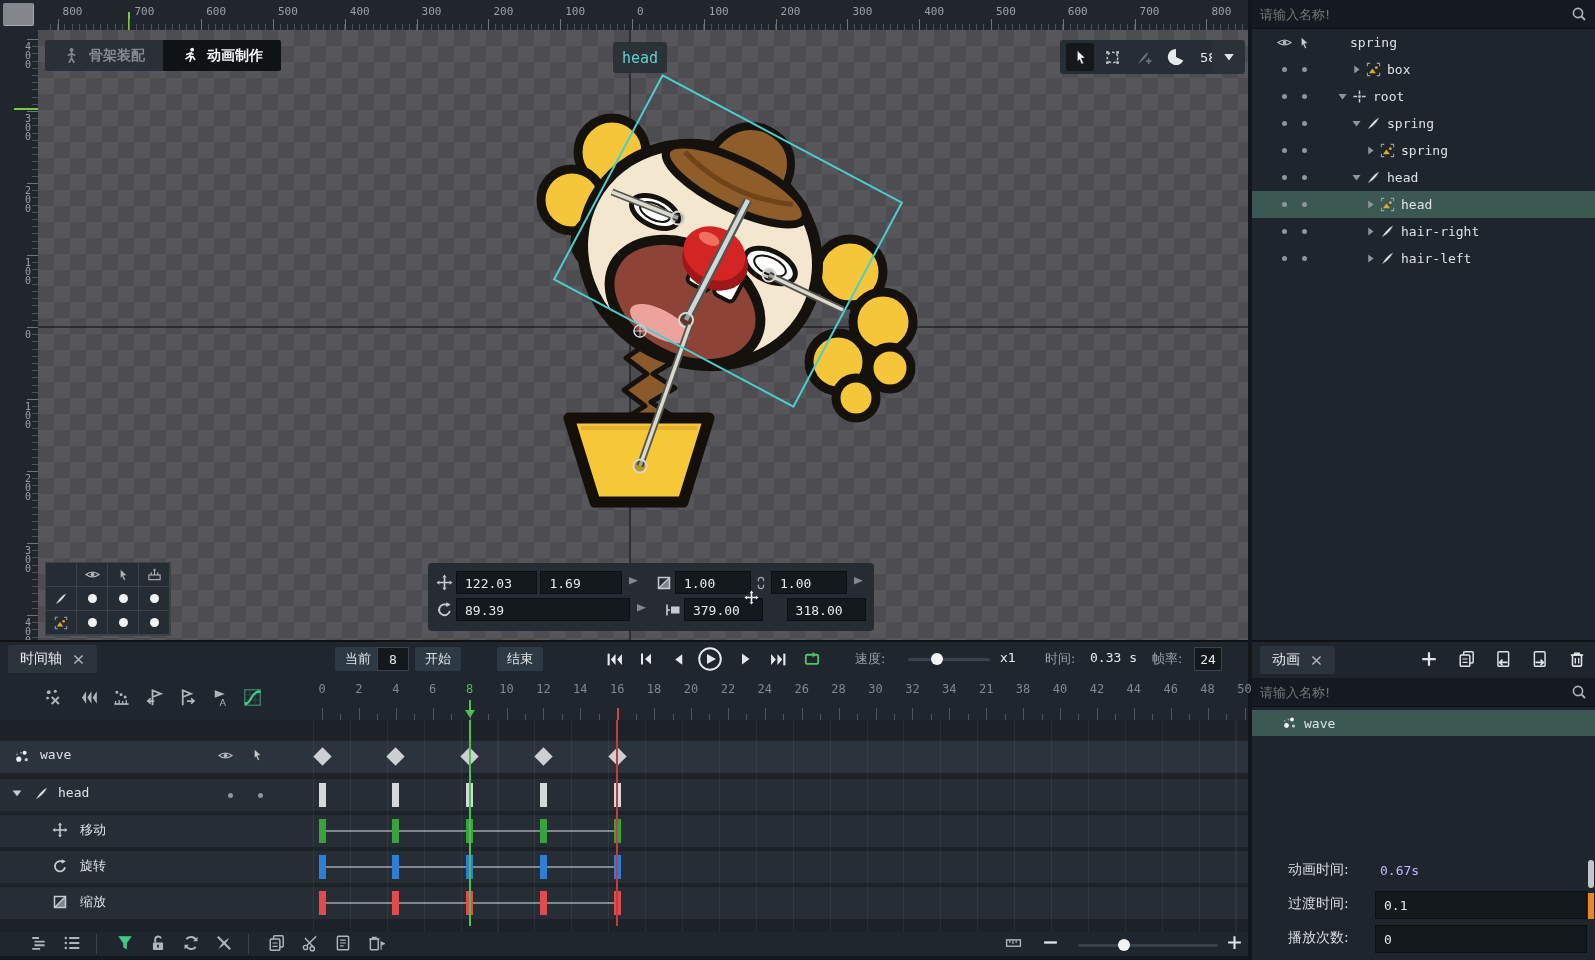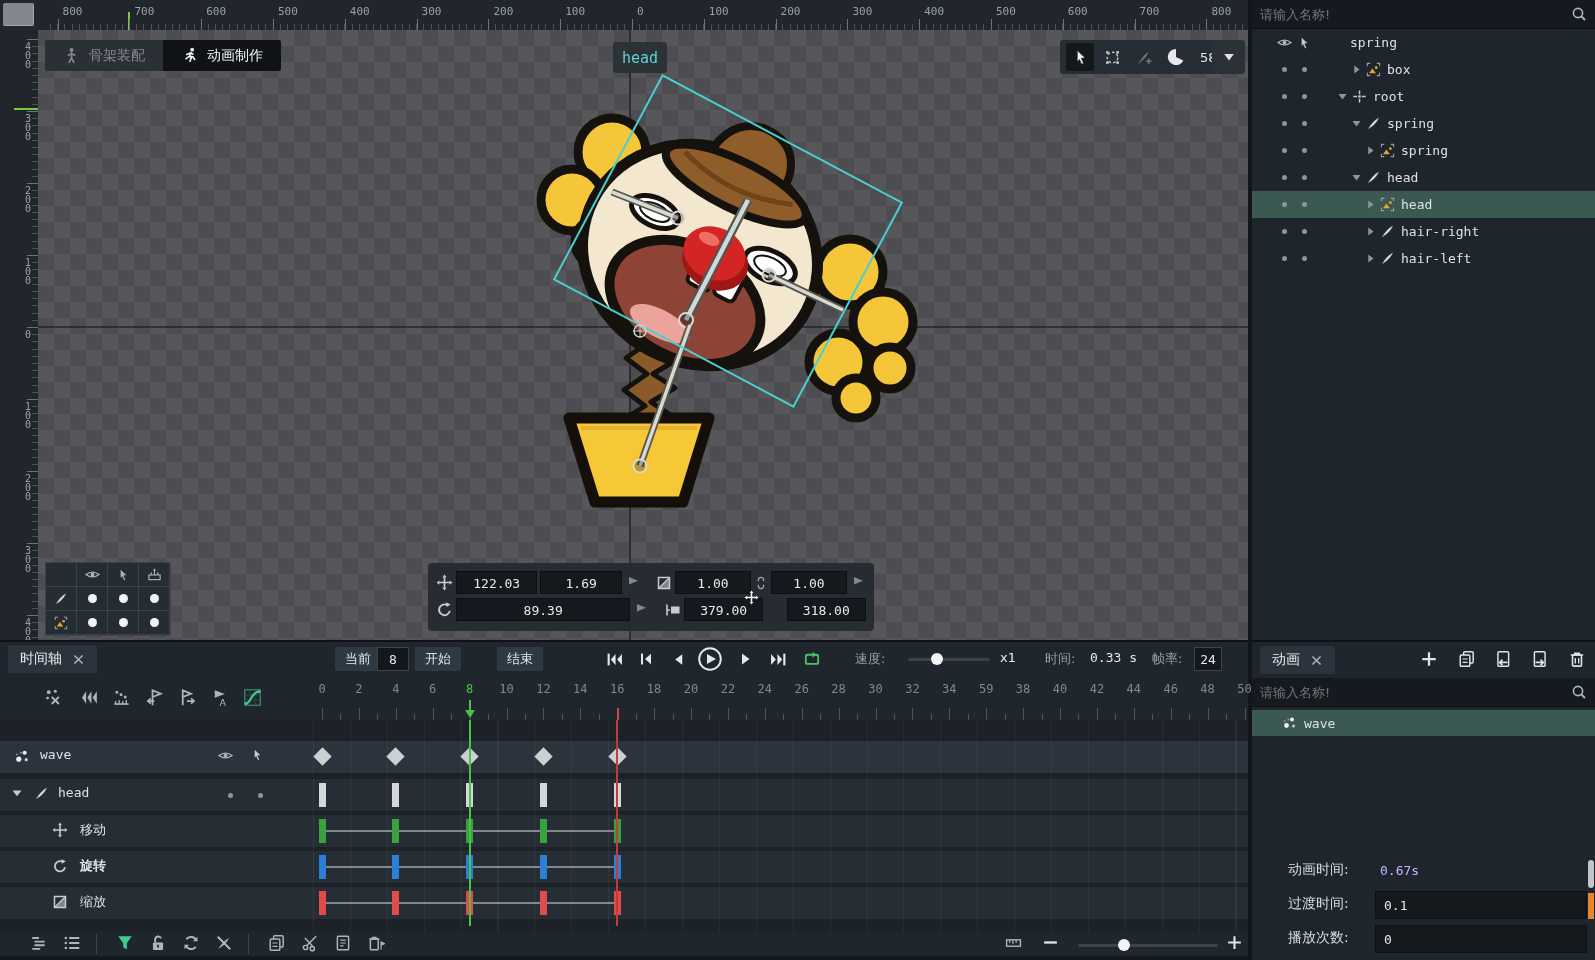--- a/index.html
+++ b/index.html
@@ -28,40 +28,40 @@
   
   #canvas{left:38px;top:30px;width:1210px;height:610px;overflow:hidden;background-color:#4d4d51;
     background-image:linear-gradient(45deg,#57575b 25%,transparent 25%,transparent 75%,#57575b 75%),
                      linear-gradient(45deg,#57575b 25%,transparent 25%,transparent 75%,#57575b 75%);
     background-size:32px 32px;background-position:0 0,16px 16px;}
   #axis-v{left:591px;top:0;width:2px;height:100%;background:rgba(25,28,32,.65);}
   #axis-h{left:0;top:296px;width:100%;height:2px;background:rgba(25,28,32,.65);}
   #art{left:0;top:0;}
 
   #mode-tabs{left:7px;top:10px;height:31px;display:flex;border-radius:2px;overflow:hidden;}
-  .mode-tab{display:flex;align-items:center;gap:9px;padding:0 18px;font-size:14px;}
+  .mode-tab{display:flex;align-items:center;gap:9px;padding:0 18px;font-size:14px;font-weight:bold;}
   .mode-tab.inactive{background:#2a3036;color:#84898e;}
   .mode-tab.active{background:#101316;color:#f2f4f6;}
 
   #head-tooltip{left:575px;top:12px;width:54px;height:31px;background:rgba(42,47,53,.93);border-radius:3px;
     display:flex;align-items:center;justify-content:center;color:#5fd3d3;font-size:15px;}
 
   #view-tools{left:1022px;top:10px;height:34px;display:flex;align-items:center;background:#272d34;border-radius:3px;padding:0 6px;gap:4px;}
   .vt-btn{width:28px;height:28px;display:flex;align-items:center;justify-content:center;border-radius:2px;}
   .vt-btn.active{background:#15181b;}
   #zoom-level{color:#e6e9ec;font-size:13px;padding:0 6px;}
   #view-dropdown{left:1174px;top:10px;width:33px;height:34px;background:#2b3137;border-radius:3px;display:flex;align-items:center;justify-content:center;}
 
   #mini-matrix{left:7px;top:532px;width:124px;height:72px;background:rgba(35,42,49,.95);border:1px solid #3a424b;
     display:grid;grid-template-columns:repeat(4,1fr);grid-template-rows:repeat(3,1fr);}
   .mm-cell{border-right:1px solid #3a424b;border-bottom:1px solid #3a424b;display:flex;align-items:center;justify-content:center;}
   .mm-dot{width:9px;height:9px;border-radius:50%;background:#f1f3f4;}
 
   #transform-panel{left:390px;top:533px;width:446px;height:68px;background:rgba(37,43,50,.96);border-radius:4px;padding:6px 8px;box-sizing:border-box;}
-  .tp-row{display:flex;align-items:center;height:27px;gap:3px;text-align:center;}
+  .tp-row{display:flex;align-items:center;height:27px;gap:3px;}
   .tp-input{background:#14191e;border:1px solid #0c1014;color:#e6e9ec;height:23px;line-height:23px;padding:0 8px;font-size:13px;box-sizing:border-box;}
   .tp-gap{width:10px;}
 
   #mouse-cursor{left:706px;top:560px;}
 
   
   #v-divider{left:1248px;top:0;width:4px;height:960px;background:#12161a;}
   #node-panel{left:1252px;top:0;width:343px;height:640px;background:#1f252c;}
   .search-row{position:relative;height:28px;background:#141a1f;border-bottom:1px solid #0d1115;display:flex;align-items:center;}
   .search-row input{flex:1;background:transparent;border:none;outline:none;color:#8d959d;font-size:13px;padding:0 8px;font-family:inherit;}
@@ -887,21 +887,21 @@
         <span class="fr-tick" style="left: 547.05px; height: 6px;"></span>
         <span class="fr-num" style="left: 565.5px;">30</span>
         <span class="fr-tick" style="left: 565.5px; height: 12px;"></span>
         <span class="fr-tick" style="left: 583.95px; height: 6px;"></span>
         <span class="fr-num" style="left: 602.4px;">32</span>
         <span class="fr-tick" style="left: 602.4px; height: 12px;"></span>
         <span class="fr-tick" style="left: 620.85px; height: 6px;"></span>
         <span class="fr-num" style="left: 639.3px;">34</span>
         <span class="fr-tick" style="left: 639.3px; height: 12px;"></span>
         <span class="fr-tick" style="left: 657.75px; height: 6px;"></span>
-        <span class="fr-num" style="left: 676.2px;">59</span>
+        <span class="fr-num" style="left: 676.2px;">21</span>
         <span class="fr-tick" style="left: 676.2px; height: 12px;"></span>
         <span class="fr-tick" style="left: 694.65px; height: 6px;"></span>
         <span class="fr-num" style="left: 713.1px;">38</span>
         <span class="fr-tick" style="left: 713.1px; height: 12px;"></span>
         <span class="fr-tick" style="left: 731.55px; height: 6px;"></span>
         <span class="fr-num" style="left: 750px;">40</span>
         <span class="fr-tick" style="left: 750px; height: 12px;"></span>
         <span class="fr-tick" style="left: 768.45px; height: 6px;"></span>
         <span class="fr-num" style="left: 786.9px;">42</span>
         <span class="fr-tick" style="left: 786.9px; height: 12px;"></span>
@@ -985,21 +985,21 @@
           <span class="kf-bar" style="left: 539.9px; background: rgb(58, 162, 61);"></span>
           <span class="kf-bar" style="left: 613.7px; background: rgb(58, 162, 61);"></span>
         </div>
         <div class="track-row prop" style="top: 131px;">
           <span class="tr-ic ic" style="left: 52px;">
             <svg width="16" height="16" viewBox="0 0 16 16">
               <path d="M13 9.3A5.1 5.1 0 1 1 10.8 4" fill="none" stroke="#c7ccd1" stroke-width="1.8"></path>
               <path d="M9.6 1.2l4.2 2.1-3.9 2.4Z" fill="#c7ccd1"></path>
             </svg>
           </span>
-          <span class="track-label" style="left: 80px; font-weight: bold;">旋转</span>
+          <span class="track-label" style="left: 80px;">旋转</span>
           <div class="kf-conn" style="left: 322px; width: 295.2px;"></div>
           <span class="kf-bar" style="left: 318.5px; background: rgb(44, 127, 214);"></span>
           <span class="kf-bar" style="left: 392.3px; background: rgb(44, 127, 214);"></span>
           <span class="kf-bar" style="left: 466.1px; background: rgb(44, 127, 214);"></span>
           <span class="kf-bar" style="left: 539.9px; background: rgb(44, 127, 214);"></span>
           <span class="kf-bar" style="left: 613.7px; background: rgb(44, 127, 214);"></span>
         </div>
         <div class="track-row prop" style="top: 167px;">
           <span class="tr-ic ic" style="left: 52px;">
             <svg width="16" height="16" viewBox="0 0 16 16">

